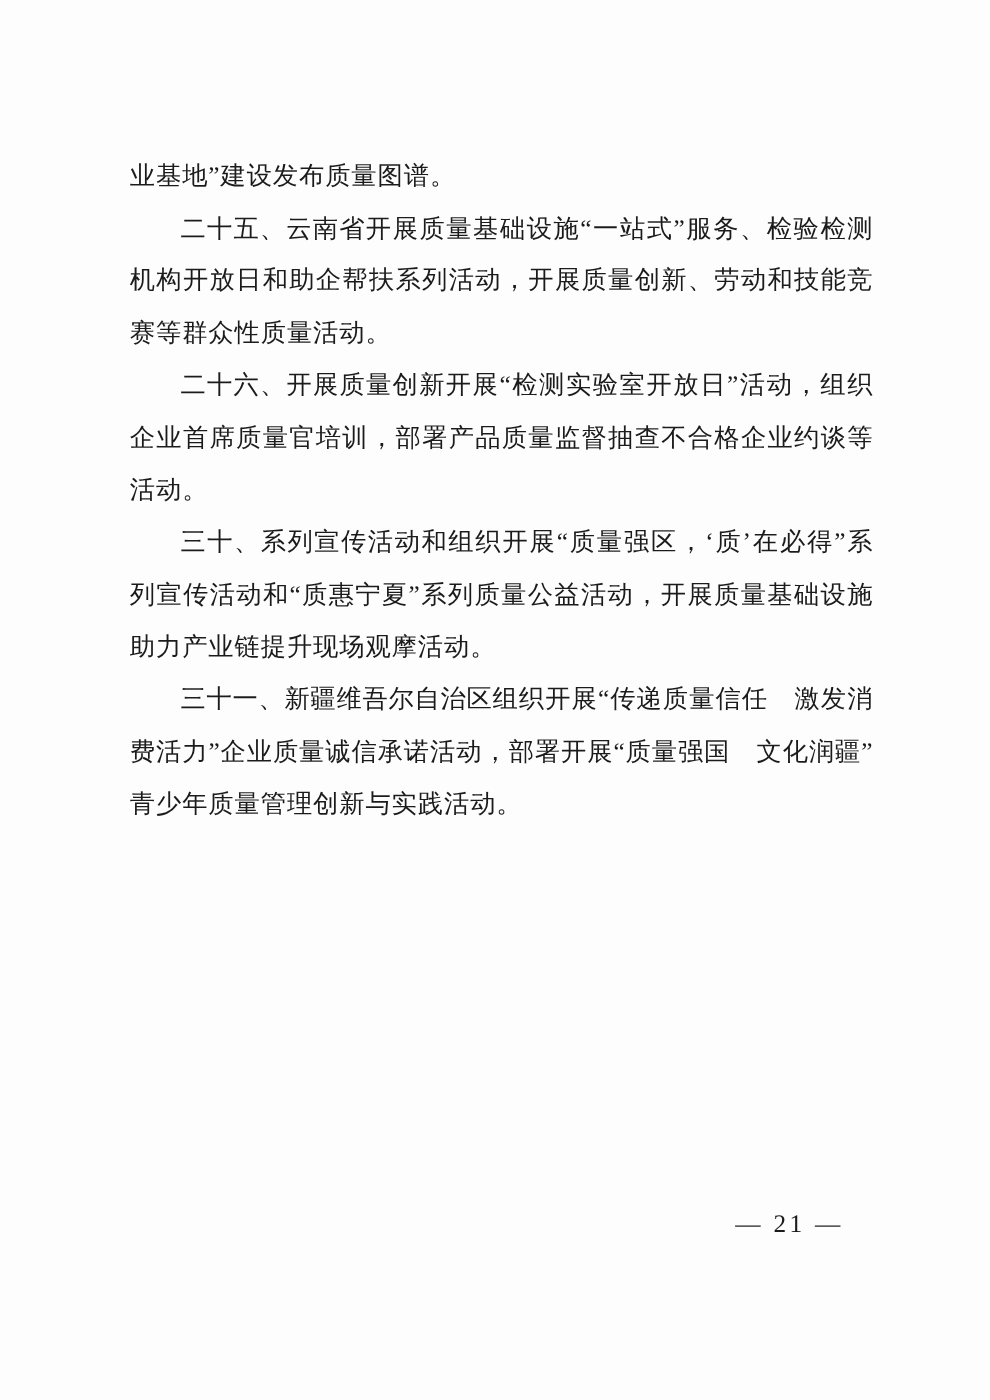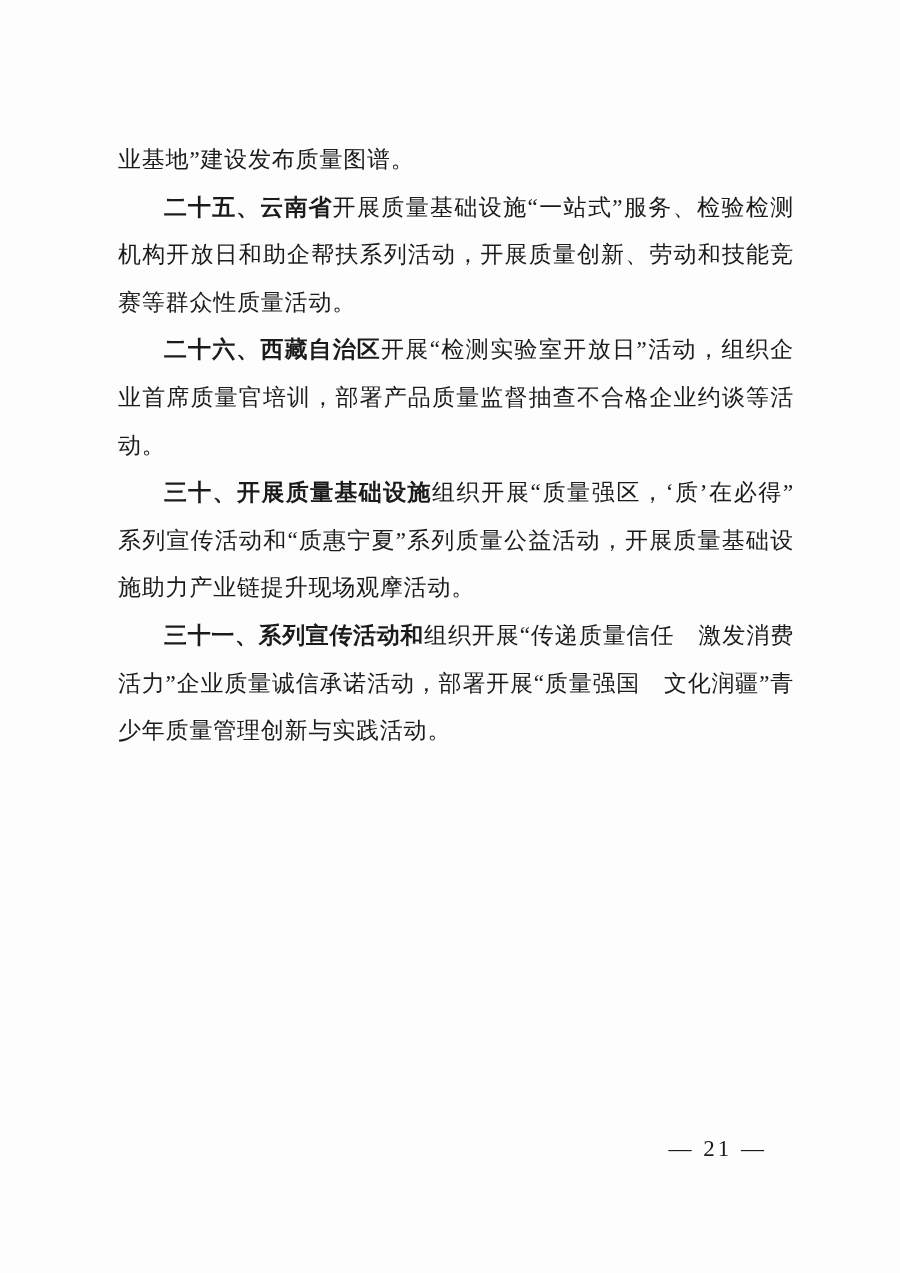--- a/index.html
+++ b/index.html
@@ -28,49 +28,49 @@
     line-height: 47.6px;
     text-align: justify;
     text-justify: inter-ideograph;
     letter-spacing: 0.8px;
     word-break: break-all;
   }
   p.para.indent {
     text-indent: 2em;
   }
   .lead {
-    font-weight: bold;
+    font-weight: normal;
     font-family: "Liberation Sans", "DejaVu Sans", sans-serif;
     letter-spacing: 0.5px;
   }
   .page-number {
     position: absolute;
-    top: 1136px;
+    top: 1100px;
     right: 133px;
     font-size: 23px;
     letter-spacing: 3px;
     color: #1b1b1b;
     font-family: "Liberation Serif", "DejaVu Serif", serif;
   }
 </style>
 </head>
 <body>
 
 <div class="sheet">
   <div class="doc-body">
 
     <p class="para"><span>业基地”建设发布质量图谱。</span></p>
 
     <p class="para indent"><span class="lead">二十五、云南省</span><span>开展质量基础设施“一站式”服务、检验检测机构开放日和助企帮扶系列活动，开展质量创新、劳动和技能竞赛等群众性质量活动。</span></p>
 
-    <p class="para indent"><span class="lead">二十六、西藏自治区</span><span>开展“检测实验室开放日”活动，组织企业首席质量官培训，部署产品质量监督抽查不合格企业约谈等活动。</span></p>
+    <p class="para indent"><span class="lead">二十六、开展质量创新</span><span>开展“检测实验室开放日”活动，组织企业首席质量官培训，部署产品质量监督抽查不合格企业约谈等活动。</span></p>
 
 
 
 
-    <p class="para indent"><span class="lead">三十、开展质量基础设施</span><span>组织开展“质量强区，‘质’在必得”系列宣传活动和“质惠宁夏”系列质量公益活动，开展质量基础设施助力产业链提升现场观摩活动。</span></p>
+    <p class="para indent"><span class="lead">三十、系列宣传活动和</span><span>组织开展“质量强区，‘质’在必得”系列宣传活动和“质惠宁夏”系列质量公益活动，开展质量基础设施助力产业链提升现场观摩活动。</span></p>
 
-    <p class="para indent"><span class="lead">三十一、系列宣传活动和</span><span>组织开展“传递质量信任　激发消费活力”企业质量诚信承诺活动，部署开展“质量强国　文化润疆”青少年质量管理创新与实践活动。</span></p>
+    <p class="para indent"><span class="lead">三十一、新疆维吾尔自治区</span><span>组织开展“传递质量信任　激发消费活力”企业质量诚信承诺活动，部署开展“质量强国　文化润疆”青少年质量管理创新与实践活动。</span></p>
 
   </div>
 
   <div class="page-number">— 21 —</div>
 </div>
 
 </body></html>

